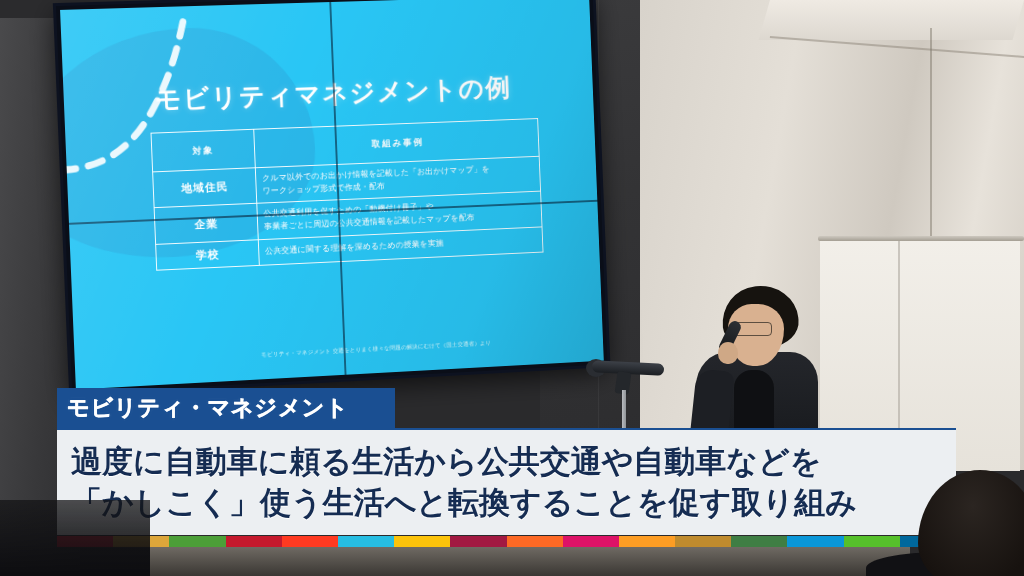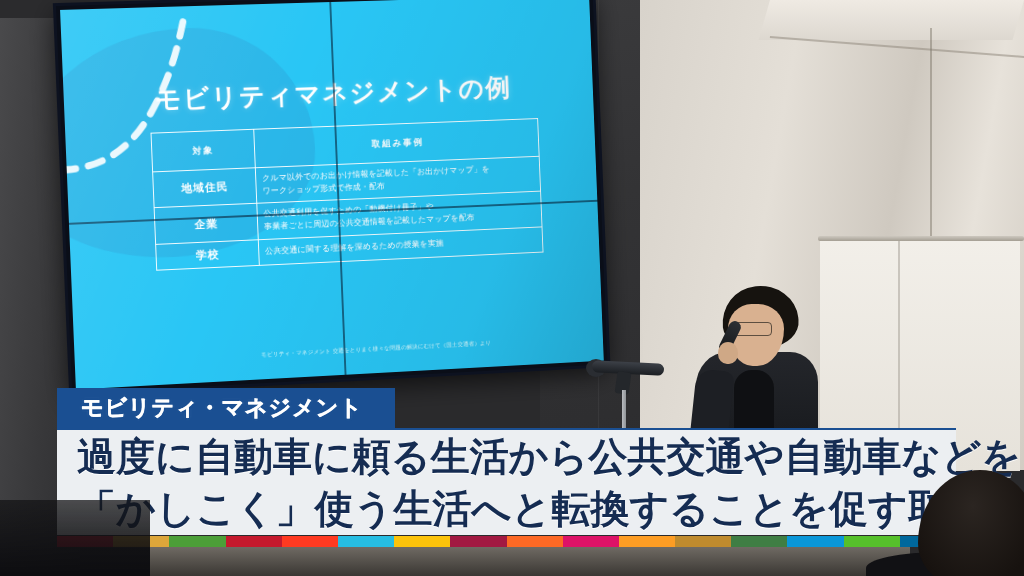--- a/index.html
+++ b/index.html
@@ -166,32 +166,32 @@
     background:linear-gradient(90deg,#b9bcc0,#8e9296);
   }
 
   
   .lt-title{
     position:absolute;left:57px;top:388px;width:338px;height:40px;
     background:#1a4f92;display:flex;align-items:center;
   }
   .lt-title span{
     color:#ffffff;font-size:22px;font-weight:bold;letter-spacing:1px;
-    padding-left:24px;
+    padding-left:10px;
     text-shadow:-1.6px -1.6px 0 #1a4f92,1.6px -1.6px 0 #1a4f92,-1.6px 1.6px 0 #1a4f92,1.6px 1.6px 0 #1a4f92,0 0 3px rgba(255,255,255,.5);
     -webkit-text-stroke:.6px rgba(255,255,255,.9);
   }
   .lt-body{
     position:absolute;left:57px;top:428px;width:899px;height:105px;
     background:#eceff2;border-top:2px solid #1a4f92;
     display:flex;flex-direction:column;justify-content:center;
   }
   .lt-line{
-    color:#152c52;font-size:39px;font-weight:bold;letter-spacing:0px;
-    padding-left:20px;line-height:1.32;white-space:nowrap;
+    color:#152c52;font-size:31px;font-weight:bold;letter-spacing:0px;
+    padding-left:14px;line-height:1.32;white-space:nowrap;
     text-shadow:0 1px 0 rgba(255,255,255,.9);
   }
 
   
   .sdg-bar{
     position:absolute;left:57px;top:536px;width:899px;height:11px;display:flex;
   }
   .sdg-bar i{display:block;height:100%;flex:1 1 auto;}
 
   

